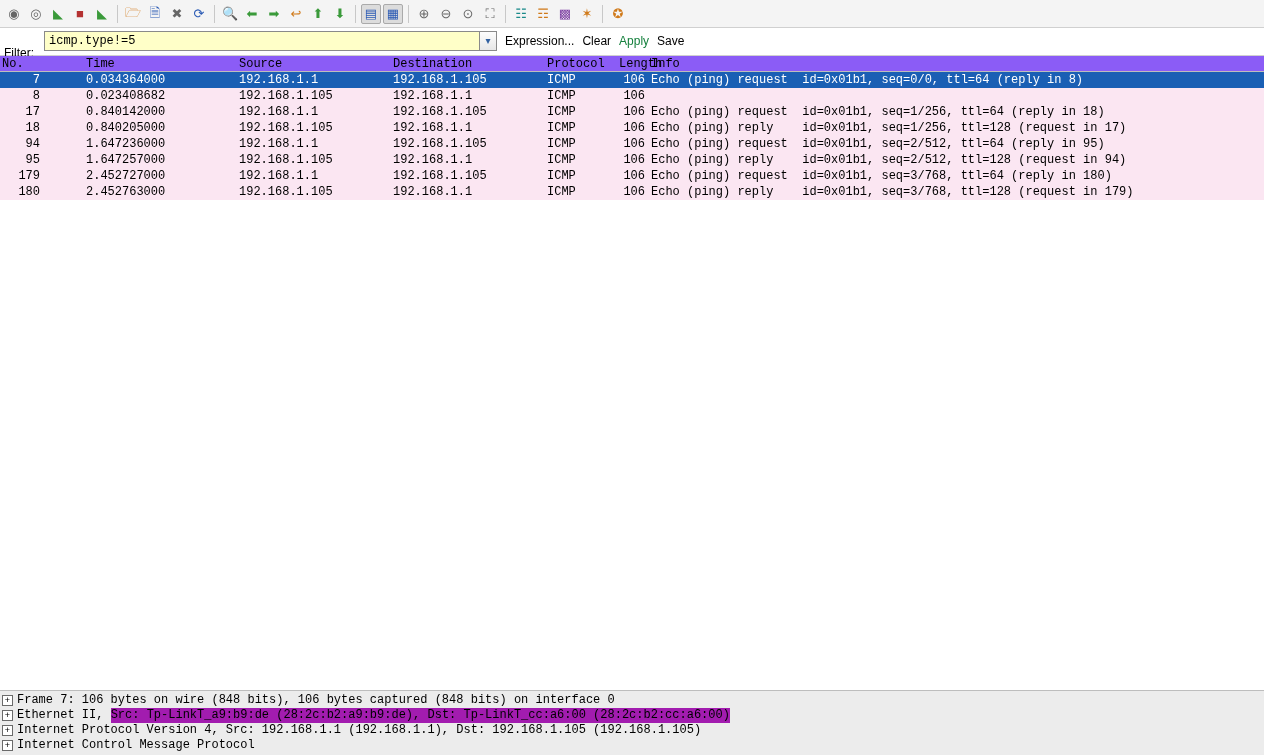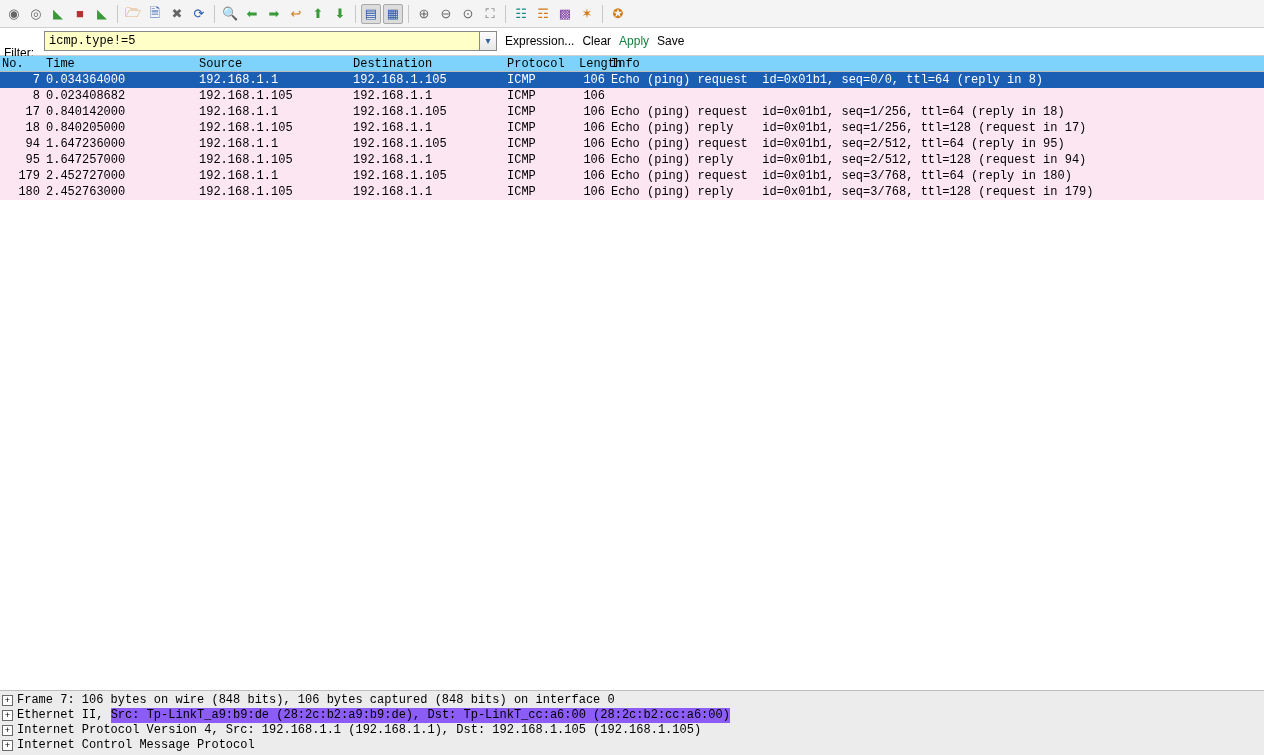--- a/index.html
+++ b/index.html
@@ -78,26 +78,26 @@
   .filter-action.disabled { color: #15803d; cursor: default; }
   .pkt-header, .pkt-row {
     display: flex;
     white-space: pre;
     font-family: "Courier New", monospace;
     font-size: 12px;
     line-height: 16px;
     height: 16px;
   }
   .pkt-header {
-    background: #7dd3fc;
+    background: #8b5cf6;
     border-bottom: 1px solid #bdbdbd;
     font-weight: normal;
   }
   .col-no      { width: 46px; padding-left: 2px; text-align:right; padding-right:6px;}
-  .col-time    { width: 153px; }
+  .col-time    { width: 153px; margin-left: 40px; }
   .col-src     { width: 154px; }
   .col-dst     { width: 154px; }
   .col-proto   { width: 72px; }
   .col-len     { width: 32px; text-align:right; padding-right:6px;}
   .col-info    { flex: 1; }
   .pkt-header .col-no { text-align:left; padding-left:2px;}
   .pkt-header .col-len { text-align:left;}
   .pkt-list {
     flex: 1;
     overflow: hidden;
@@ -121,21 +121,21 @@
   .expander {
     width: 11px; height: 11px;
     border: 1px solid #6a6a6a;
     display:inline-flex;align-items:center;justify-content:center;
     font-size:9px; line-height:9px;
     font-family: sans-serif;
     margin-right: 4px;
     background:#fff;
     cursor:pointer;
   }
-  .hl-yellow { background: #8b5cf6; }
+  .hl-yellow { background: #a21caf; }
   
   .ic-green{color:#3a9a3a;} .ic-red{color:#b43232;} .ic-blue{color:#2a5ab4;}
   .ic-orange{color:#d07a1a;} .ic-gray{color:#666;} .ic-teal{color:#1a8a8a;}
   .ic-purple{color:#7a3aa0;}
 </style>
 </head>
 <body>
 
 <div class="toolbar" id="toolbar">
     <div class="tb-btn ic-gray">◉</div>

